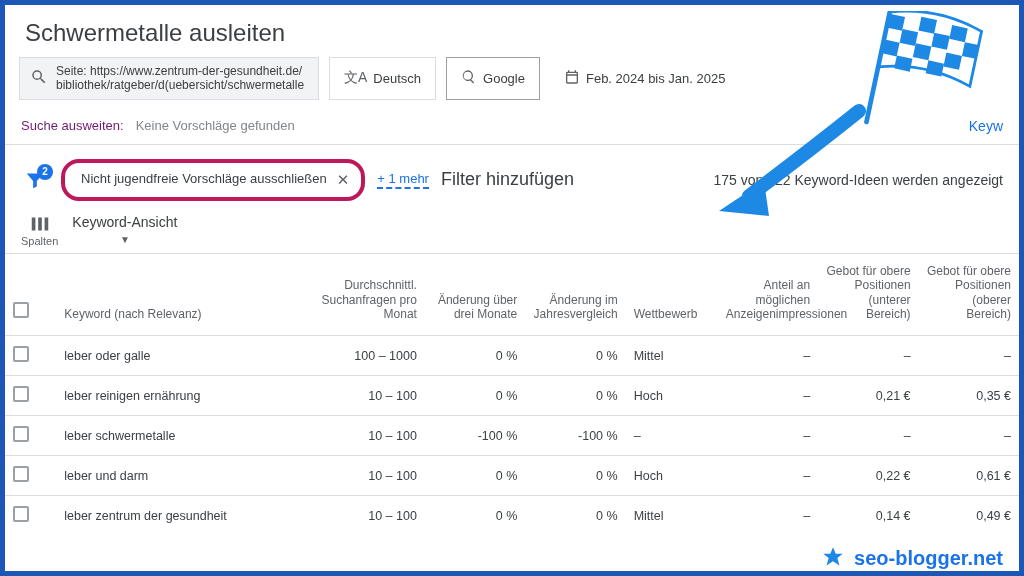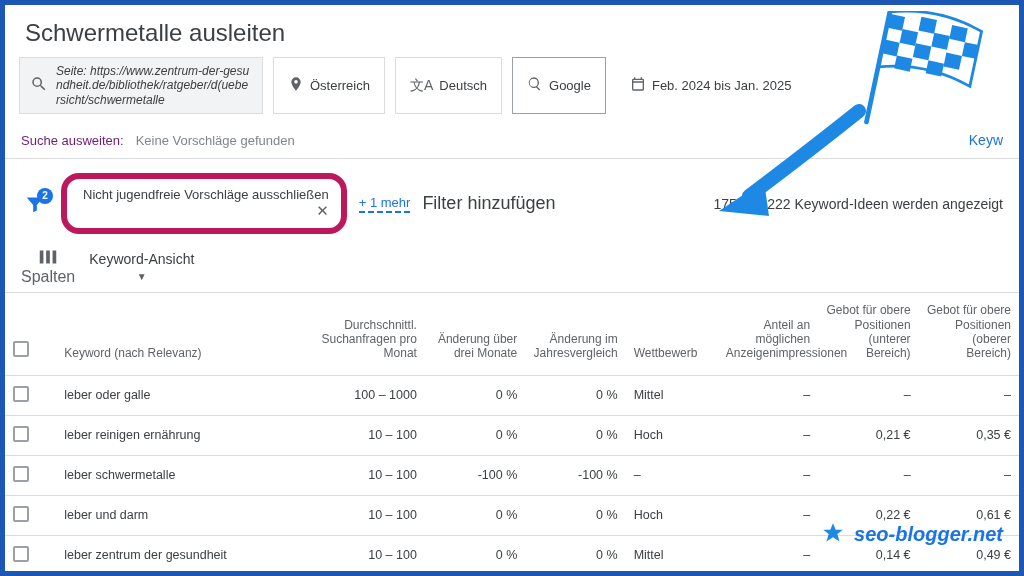--- a/index.html
+++ b/index.html
@@ -34,21 +34,21 @@
   .filterbox {
     display: flex;
     align-items: center;
     background: #f1f3f4;
     border: 1px solid #dadce0;
     padding: 6px 10px;
     font-size: 12px;
     color: #3c4043;
     max-width: 300px;
   }
-  .filterbox.n1 { width: 244px; font-style: italic; }
+  .filterbox.n1 { width: 300px; }
   .filterbox .ic { margin-right: 8px; flex: 0 0 auto; fill:#5f6368; color:#5f6368; }
   .filterbox .txt { line-height: 1.2; word-break: break-all; }
   .pill {
     display: flex; align-items: center;
     border: 1px solid #dadce0;
     background: #fff;
     padding: 6px 14px;
     margin-left: 10px;
     font-size: 13px;
     color: #3c4043;
@@ -81,28 +81,27 @@
   .funnel svg { width:22px; height:22px; }
   .funnel-badge {
     position:absolute; top:-2px; right:-4px;
     background:#1a73e8; color:#fff;
     border-radius: 50%;
     width:16px; height:16px;
     font-size:10px; font-weight:bold;
     display:flex; align-items:center; justify-content:center;
   }
   .chip {
-    border: 6px solid #be185d;
+    border: 4px solid #be185d;
     border-radius: 18px;
     background:#fff;
     padding: 8px 12px 8px 16px;
-    display:flex; align-items:flex-end;
+    display:flex; align-items:flex-start;
     font-size: 13px;
     color:#3c4043;
-    flex-direction:column;
   }
   .chip .close { margin-left:10px; font-size:15px; color:#5f6368; cursor:pointer; }
   .more-link {
     color:#1a73e8;
     border-bottom: 2px dashed #1a73e8;
     padding-bottom: 1px;
     font-size: 13px;
   }
   .add-filter {
     color:#3c4043; font-size:18px;
@@ -113,21 +112,21 @@
     font-size:14px;
   }
   
   .view-row {
     display:flex; align-items:center;
     padding: 8px 16px 6px 16px;
     gap: 14px;
   }
   .cols-btn {
     display:flex; flex-direction:column; align-items:center;
-    color:#5f6368; font-size:16px;
+    color:#5f6368; font-size:11px;
   }
   .cols-btn svg { width:22px; height:22px; }
   .view-dd {
     color:#3c4043; font-size:14px;
     display:flex; align-items:center; gap:4px;flex-direction:column;
   }
   .view-dd .tri { font-size:10px; color:#5f6368; }
   
   table.kw {
     width: 100%;
@@ -165,26 +164,25 @@
   col.c-s   { width: 98px; }
   col.c-comp{ width: 90px; }
   
   .flag, .arrow, .brand {
     position:absolute;
     pointer-events:none;
   }
   .flag  { top: 6px;  right: 20px; width: 150px; height: 130px; }
   .arrow { top: 96px; right: 150px; width: 160px; height: 120px; }
   .brand {
-    bottom: 24px; right: 16px;
+    bottom: 0; right: 16px;
     display:flex; align-items:center; gap:8px;
     color:#1a73e8;
     font-weight: 700;
     font-size: 20px;
-    font-style: italic;
   }
   .brand svg { width:26px; height:26px; }
 </style>
 </head>
 <body>
 
 <div class="frame">
 
   <div class="page-title">Schwermetalle ausleiten</div>
 
@@ -193,28 +191,20 @@
       <span class="ic">
         <svg viewBox="0 0 24 24" width="18" height="18">
             <path d="M15.5 14h-.79l-.28-.27A6.471 6.471 0 0016 9.5 6.5 6.5 0 109.5 16c1.61 0 3.09-.59 4.23-1.57l.27.28v.79l5 4.99L20.49 19l-4.99-5zM9.5 14A4.5 4.5 0 119.5 5a4.5 4.5 0 010 9z"></path>
           </svg>
       </span>
       <span class="txt">
         <span>Seite: </span><span>https://www.zentrum-der-gesundheit.de/bibliothek/ratgeber/d(uebersicht/schwermetalle</span>
       </span>
     </div>
 
-    <div class="pill">
-      <span class="ic">
-        <svg viewBox="0 0 24 24" width="16" height="16">
-            <path fill="currentColor" d="M12 2a7 7 0 00-7 7c0 5.25 7 13 7 13s7-7.75 7-13a7 7 0 00-7-7zm0 9.5A2.5 2.5 0 1112 6a2.5 2.5 0 010 5.5z"></path>
-          </svg>
-      </span>
-      <span>Österreich</span>
-    </div>
 
     <div class="pill">
       <span class="ic" style="font-size:14px;">文A</span>
       <span>Deutsch</span>
     </div>
 
     <div class="pill strong">
       <span class="ic">
         <svg viewBox="0 0 24 24" width="16" height="16">
             <path fill="currentColor" d="M10 2a8 8 0 015.3 13.9l4.4 4.4-1.4 1.4-4.4-4.4A8 8 0 1110 2zm0 2a6 6 0 100 12 6 6 0 000-12z"></path>

